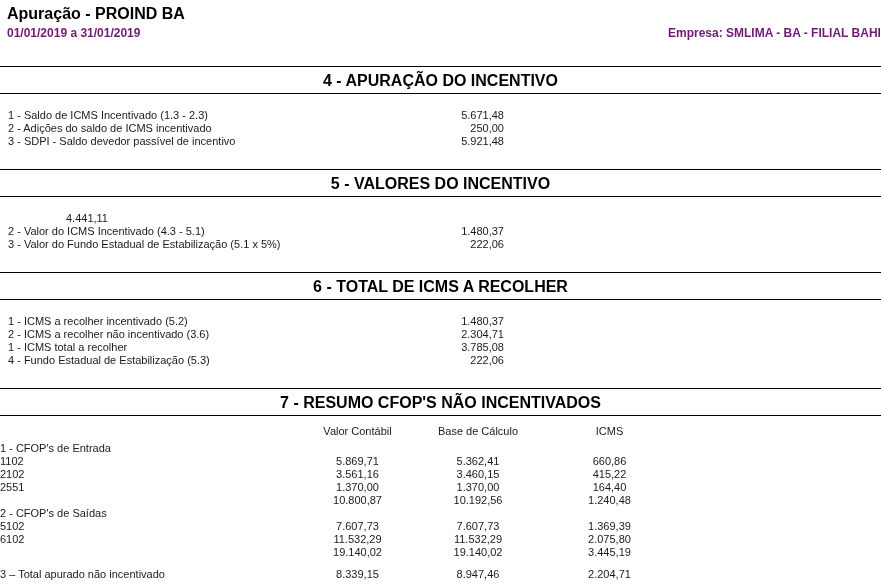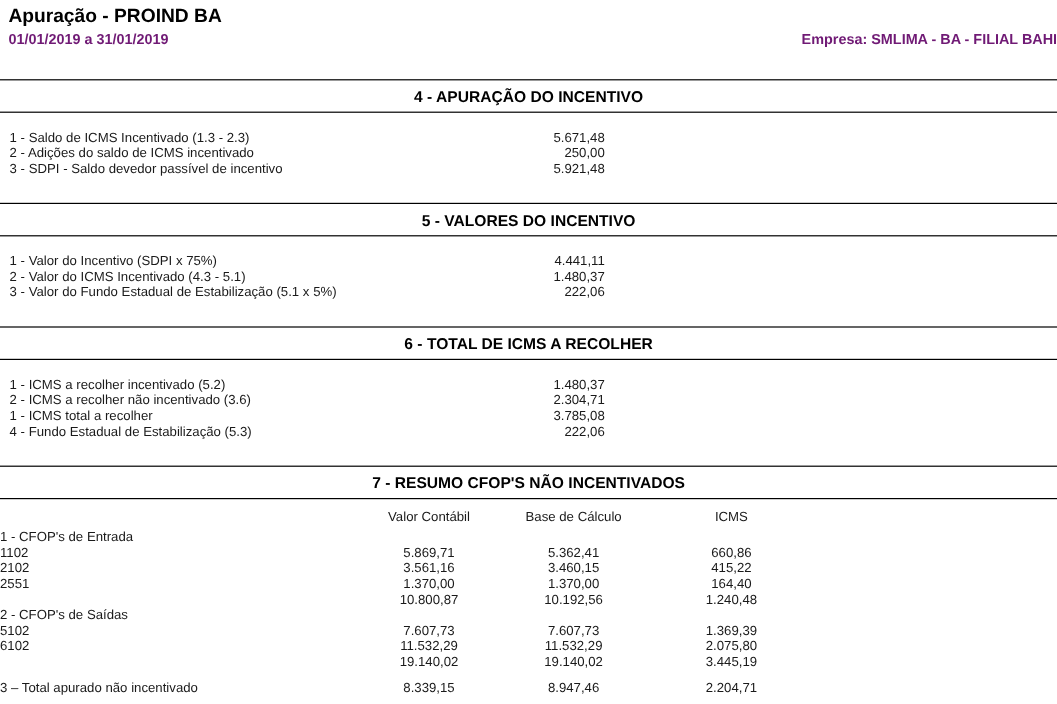--- a/index.html
+++ b/index.html
@@ -41,21 +41,21 @@
     white-space: nowrap;
   }
 
   
   .sections { margin-top: 26px; }
   .band {
     border-top: 1px solid #000;
     border-bottom: 1px solid #000;
     padding: 7px 18px 6px;
     text-align: center;
-    font-size: 13px;
+    font-size: 16px;
     line-height: 13px;
     font-weight: bold;
     color: #000;
   }
   .sec-body { padding: 15px 0 21px; font-size: 11px; }
   .srow { display: flex; line-height: 13px; gap: 16px; }
   .srow .lbl { flex: 0 0 372px; padding-left: 8px; }
   .srow .val { flex: 0 0 108px; text-align: right; }
 
   
@@ -108,21 +108,20 @@
           <span class="lbl">3 - SDPI - Saldo devedor passível de incentivo</span>
           <span class="val">5.921,48</span>
         </div>
       </div>
     </div>
 
     <div>
       <div class="band">5 - VALORES DO INCENTIVO</div>
       <div class="sec-body">
         <div class="srow">
-          <span class="lbl">1 - Valor do Incentivo (SDPI x 75%)</span>
           <span class="val">4.441,11</span>
         </div>
         <div class="srow">
           <span class="lbl">2 - Valor do ICMS Incentivado (4.3 - 5.1)</span>
           <span class="val">1.480,37</span>
         </div>
         <div class="srow">
           <span class="lbl">3 - Valor do Fundo Estadual de Estabilização (5.1 x 5%)</span>
           <span class="val">222,06</span>
         </div>

